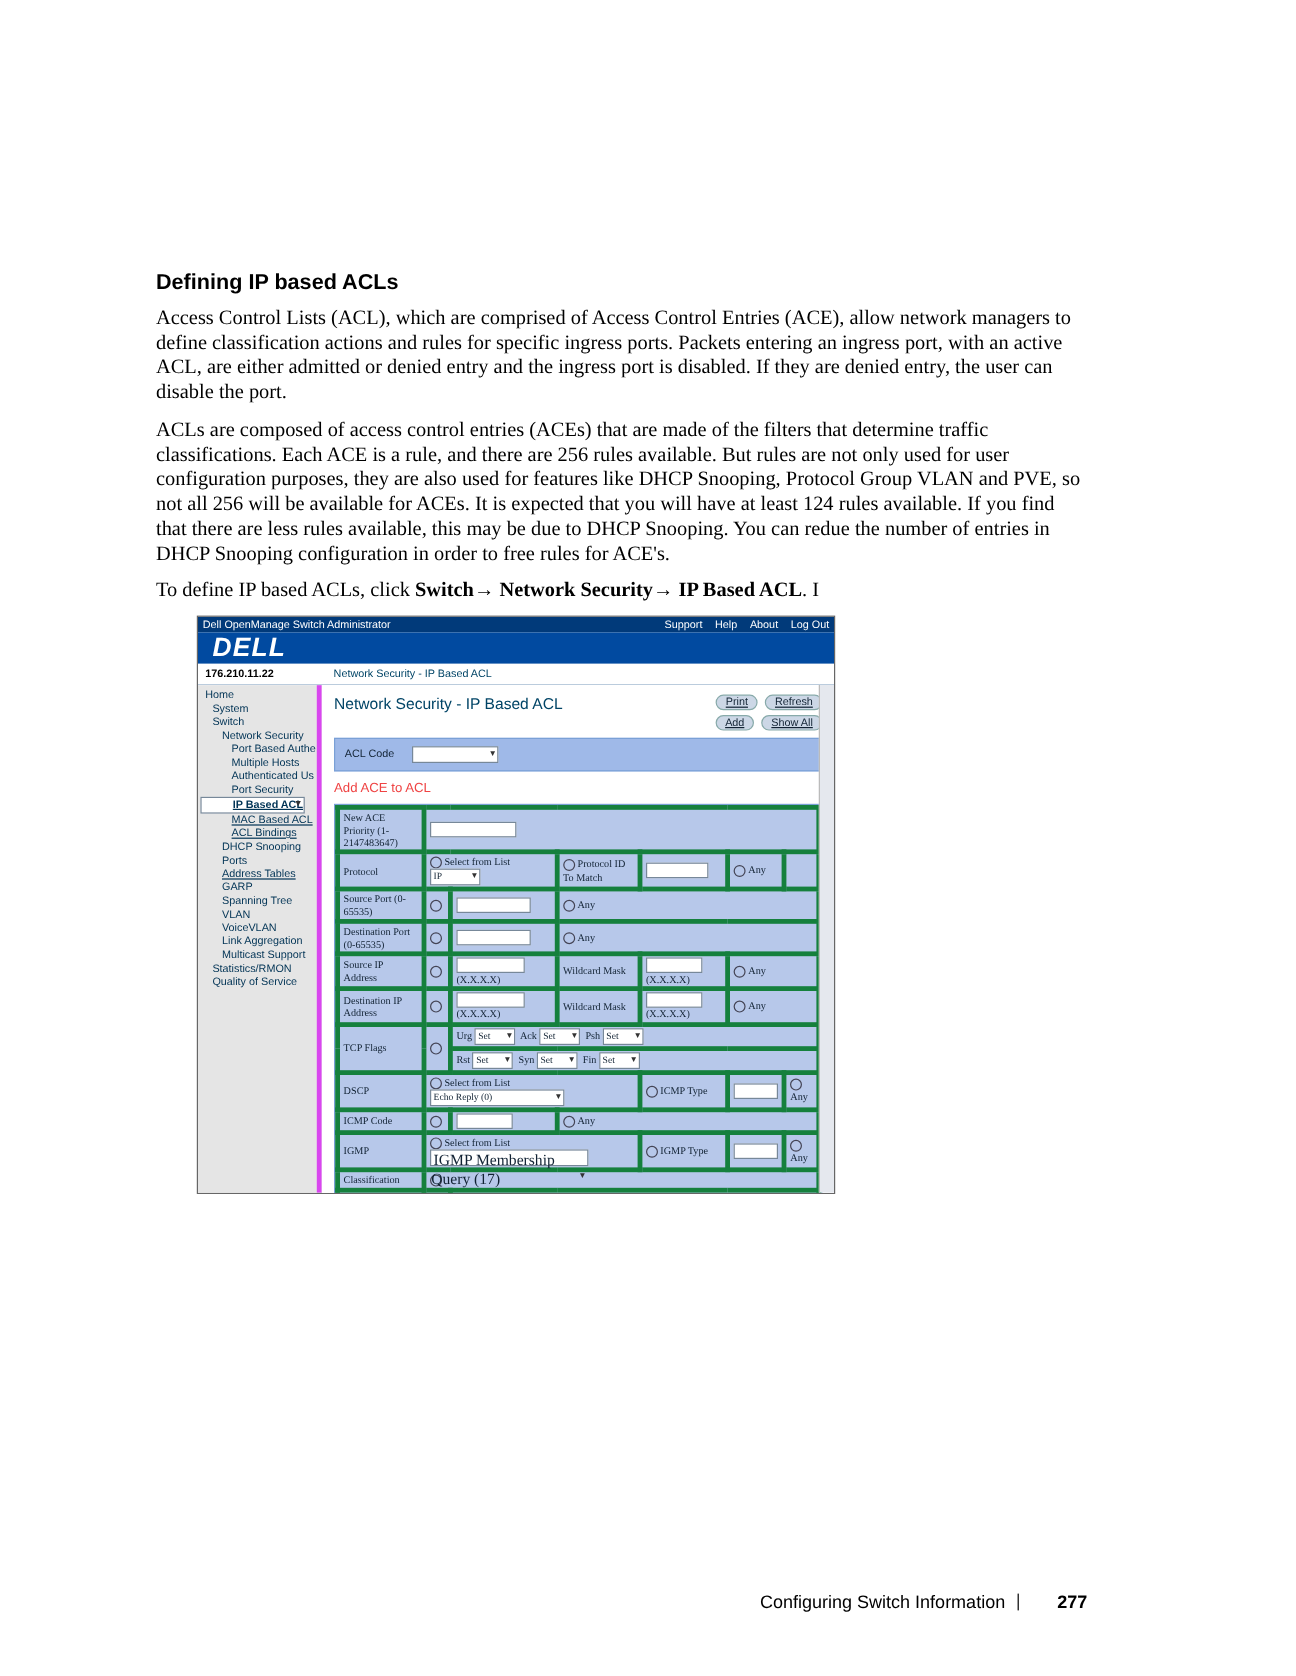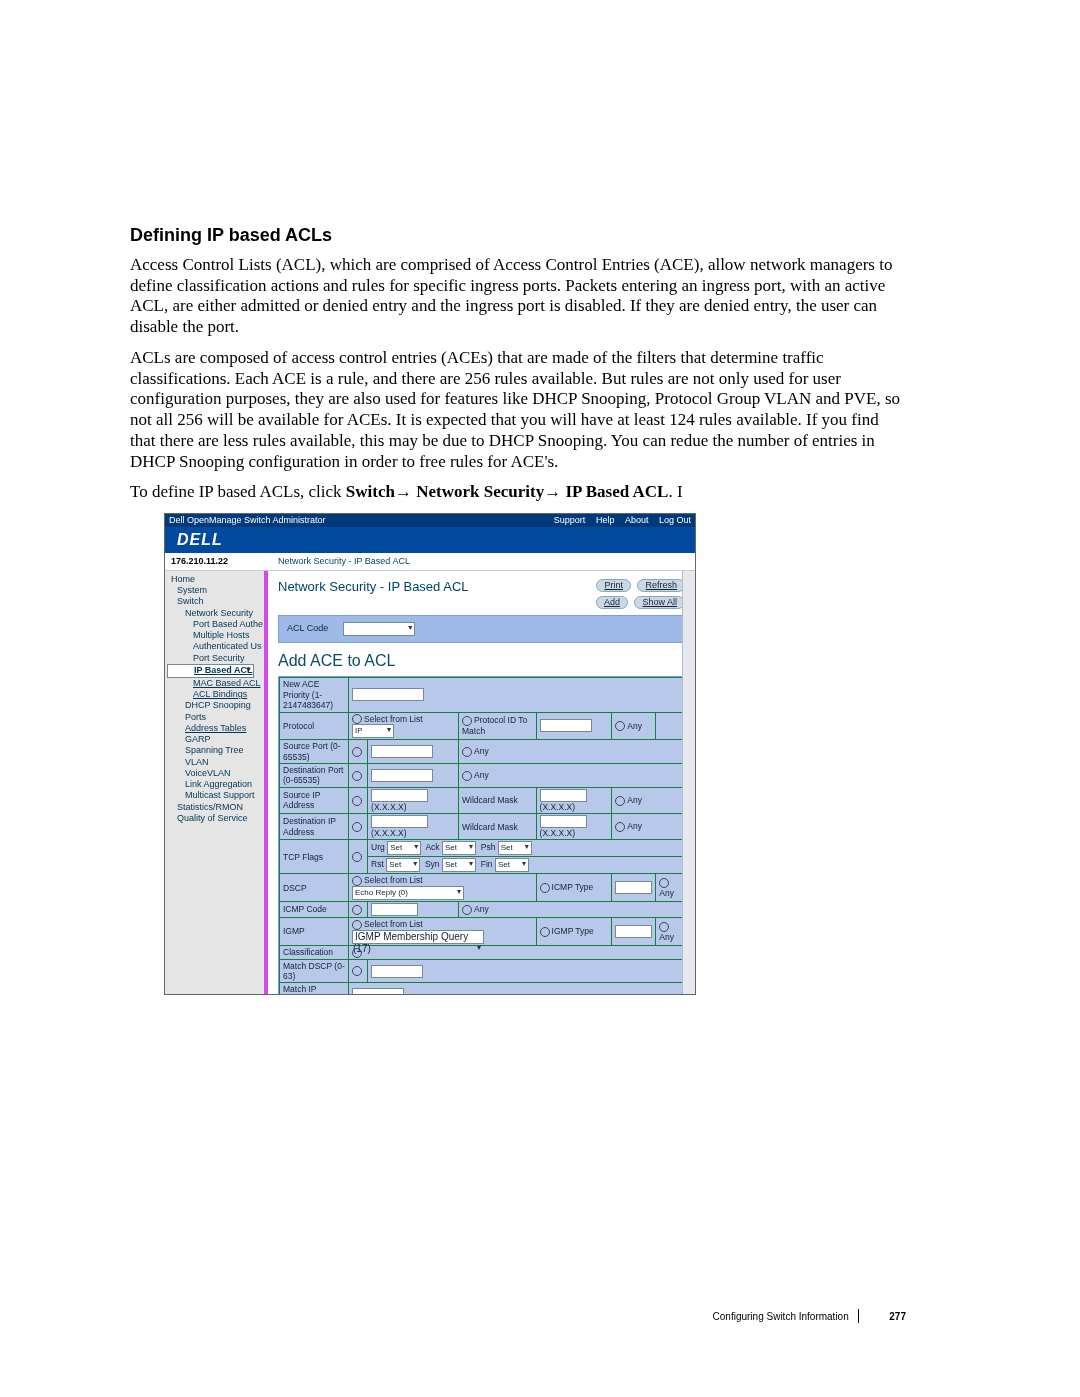--- a/index.html
+++ b/index.html
@@ -47,21 +47,21 @@
   .titlebar {
     background: #013a7a;
     color: #fff;
     font-size: 9px;
     padding: 1px 4px;
     display: flex;
     justify-content: space-between;
   }
   .titlebar .links span { margin-left: 8px; }
   .brandbar { background: #014aa0; height: 26px; display:flex; align-items:center; }
-  .brandbar .logo { color:#fff; font-weight:bold; font-size:16px; font-style:italic; margin-left:12px; letter-spacing:1px;}
+  .brandbar .logo { color:#fff; font-weight:bold; font-size:22px; font-style:italic; margin-left:12px; letter-spacing:1px;}
   .iprow { display:flex; border-bottom:1px solid #bcd; }
   .iprow .ip { width:95px; padding:3px 6px; font-weight:bold; color:#000; }
   .iprow .bc { padding:3px 6px; color:#046; }
   .workarea { display:flex; height: calc(100% - 26px - 14px - 17px); }
   .tree {
     width:95px;
     overflow:hidden;
     background:#e5e5e5;
     border-right:4px solid #d946ef;
     padding:3px 2px;
@@ -88,31 +88,31 @@
   }
   .hdrbar .title { color:#046; font-size:13px; }
   .btn { display:inline-block; background:#ccd7e6; border:1px solid #8aa; border-radius:8px; padding:0 7px; font-size:9px; margin-left:4px; text-decoration:underline; }
   .panel {
     margin:0 10px 8px 10px;
     background:#9fb9e8;
     border:1px solid #7aa0d6;
     padding:6px 8px;
   }
   .formtbl { width:100%; border-collapse:collapse; background:#b7c8ea; }
-  .formtbl td { border:1px solid #15803d; padding:1px 3px; vertical-align:middle; font-size:8.5px; color:#123;}
+  .formtbl td { border:4px solid #15803d; padding:1px 3px; vertical-align:middle; font-size:8.5px; color:#123;font-family:Liberation Serif, serif;}
   .inp  { display:inline-block; background:#fff; border:1px solid #789; height:11px; vertical-align:middle;}
   .sel  { display:inline-block; background:#fff; border:1px solid #789; height:12px; vertical-align:middle; position:relative; }
   .sel::after{content:"▾"; position:absolute; right:2px; font-size:8px; color:#333;}
   .radio{ display:inline-block; width:8px; height:8px; border:1px solid #445; border-radius:50%; vertical-align:middle; margin-right:2px;}
   .scrollv { position:absolute; right:0; top:0; bottom:0; width:12px; background:#e5e8ee; border-left:1px solid #bbb;}
   .footer {
     position:absolute;
-    bottom:72px;
+    bottom:52px;
     right:130px;
-    font-size:10px;
+    font-size:15px;
     font-family: Arial, Helvetica, sans-serif;
   }
   .footer .pn { font-weight:bold; margin-left:22px; }
   .footer .bar{ display:inline-block; width:1px; height:14px; background:#000; vertical-align:middle; margin:0 6px 2px 6px;}
 </style>
 </head>
 <body>
 
 <div class="page">
 
@@ -161,21 +161,21 @@
           </div>
         </div>
 
         <div class="panel">
           <span>ACL Code</span>
           &nbsp;&nbsp;&nbsp;&nbsp;
           <span class="sel" style="width:70px"></span>
         </div>
 
         <div style="margin:0 10px;">
-          <div class="subh" style="color:#0c4a6e;font-size:16px;margin:2px 0 6px 0">Add ACE to ACL</div>
+          <div class="subh" style="color:#ef4444;font-size:11px;margin:2px 0 6px 0">Add ACE to ACL</div>
         </div>
 
         <div class="panel" style="padding:0">
           <table class="formtbl">
             <tbody>
                 <tr>
               <td style="width:62px">New ACE Priority (1-2147483647)</td>
               <td colspan="6"><span class="inp" style="width:70px"></span></td>
             </tr>
             <tr>
@@ -238,21 +238,21 @@
               <td><span class="radio"></span><span>Any</span></td>
             </tr>
             <tr>
               <td>ICMP Code</td>
               <td><span class="radio"></span></td>
               <td><span class="inp" style="width:45px"></span></td>
               <td colspan="4"><span class="radio"></span><span>Any</span></td>
             </tr>
             <tr>
               <td>IGMP</td>
-              <td colspan="3"><span class="radio"></span><span>Select from List</span>&nbsp;<span class="sel" style="width:130px"><span style="font-size:10px;padding-left:2px">IGMP Membership Query (17)</span></span></td>
+              <td colspan="3"><span class="radio"></span><span>Select from List</span>&nbsp;<span class="sel" style="width:130px"><span style="font-size:13px;padding-left:2px">IGMP Membership Query (17)</span></span></td>
               <td><span class="radio"></span><span>IGMP Type</span></td>
               <td><span class="inp" style="width:35px"></span></td>
               <td><span class="radio"></span><span>Any</span></td>
             </tr>
             <tr>
               <td>Classification</td>
               <td colspan="6"><span class="radio"></span></td>
             </tr>
             <tr>
               <td>Match DSCP (0-63)</td>

